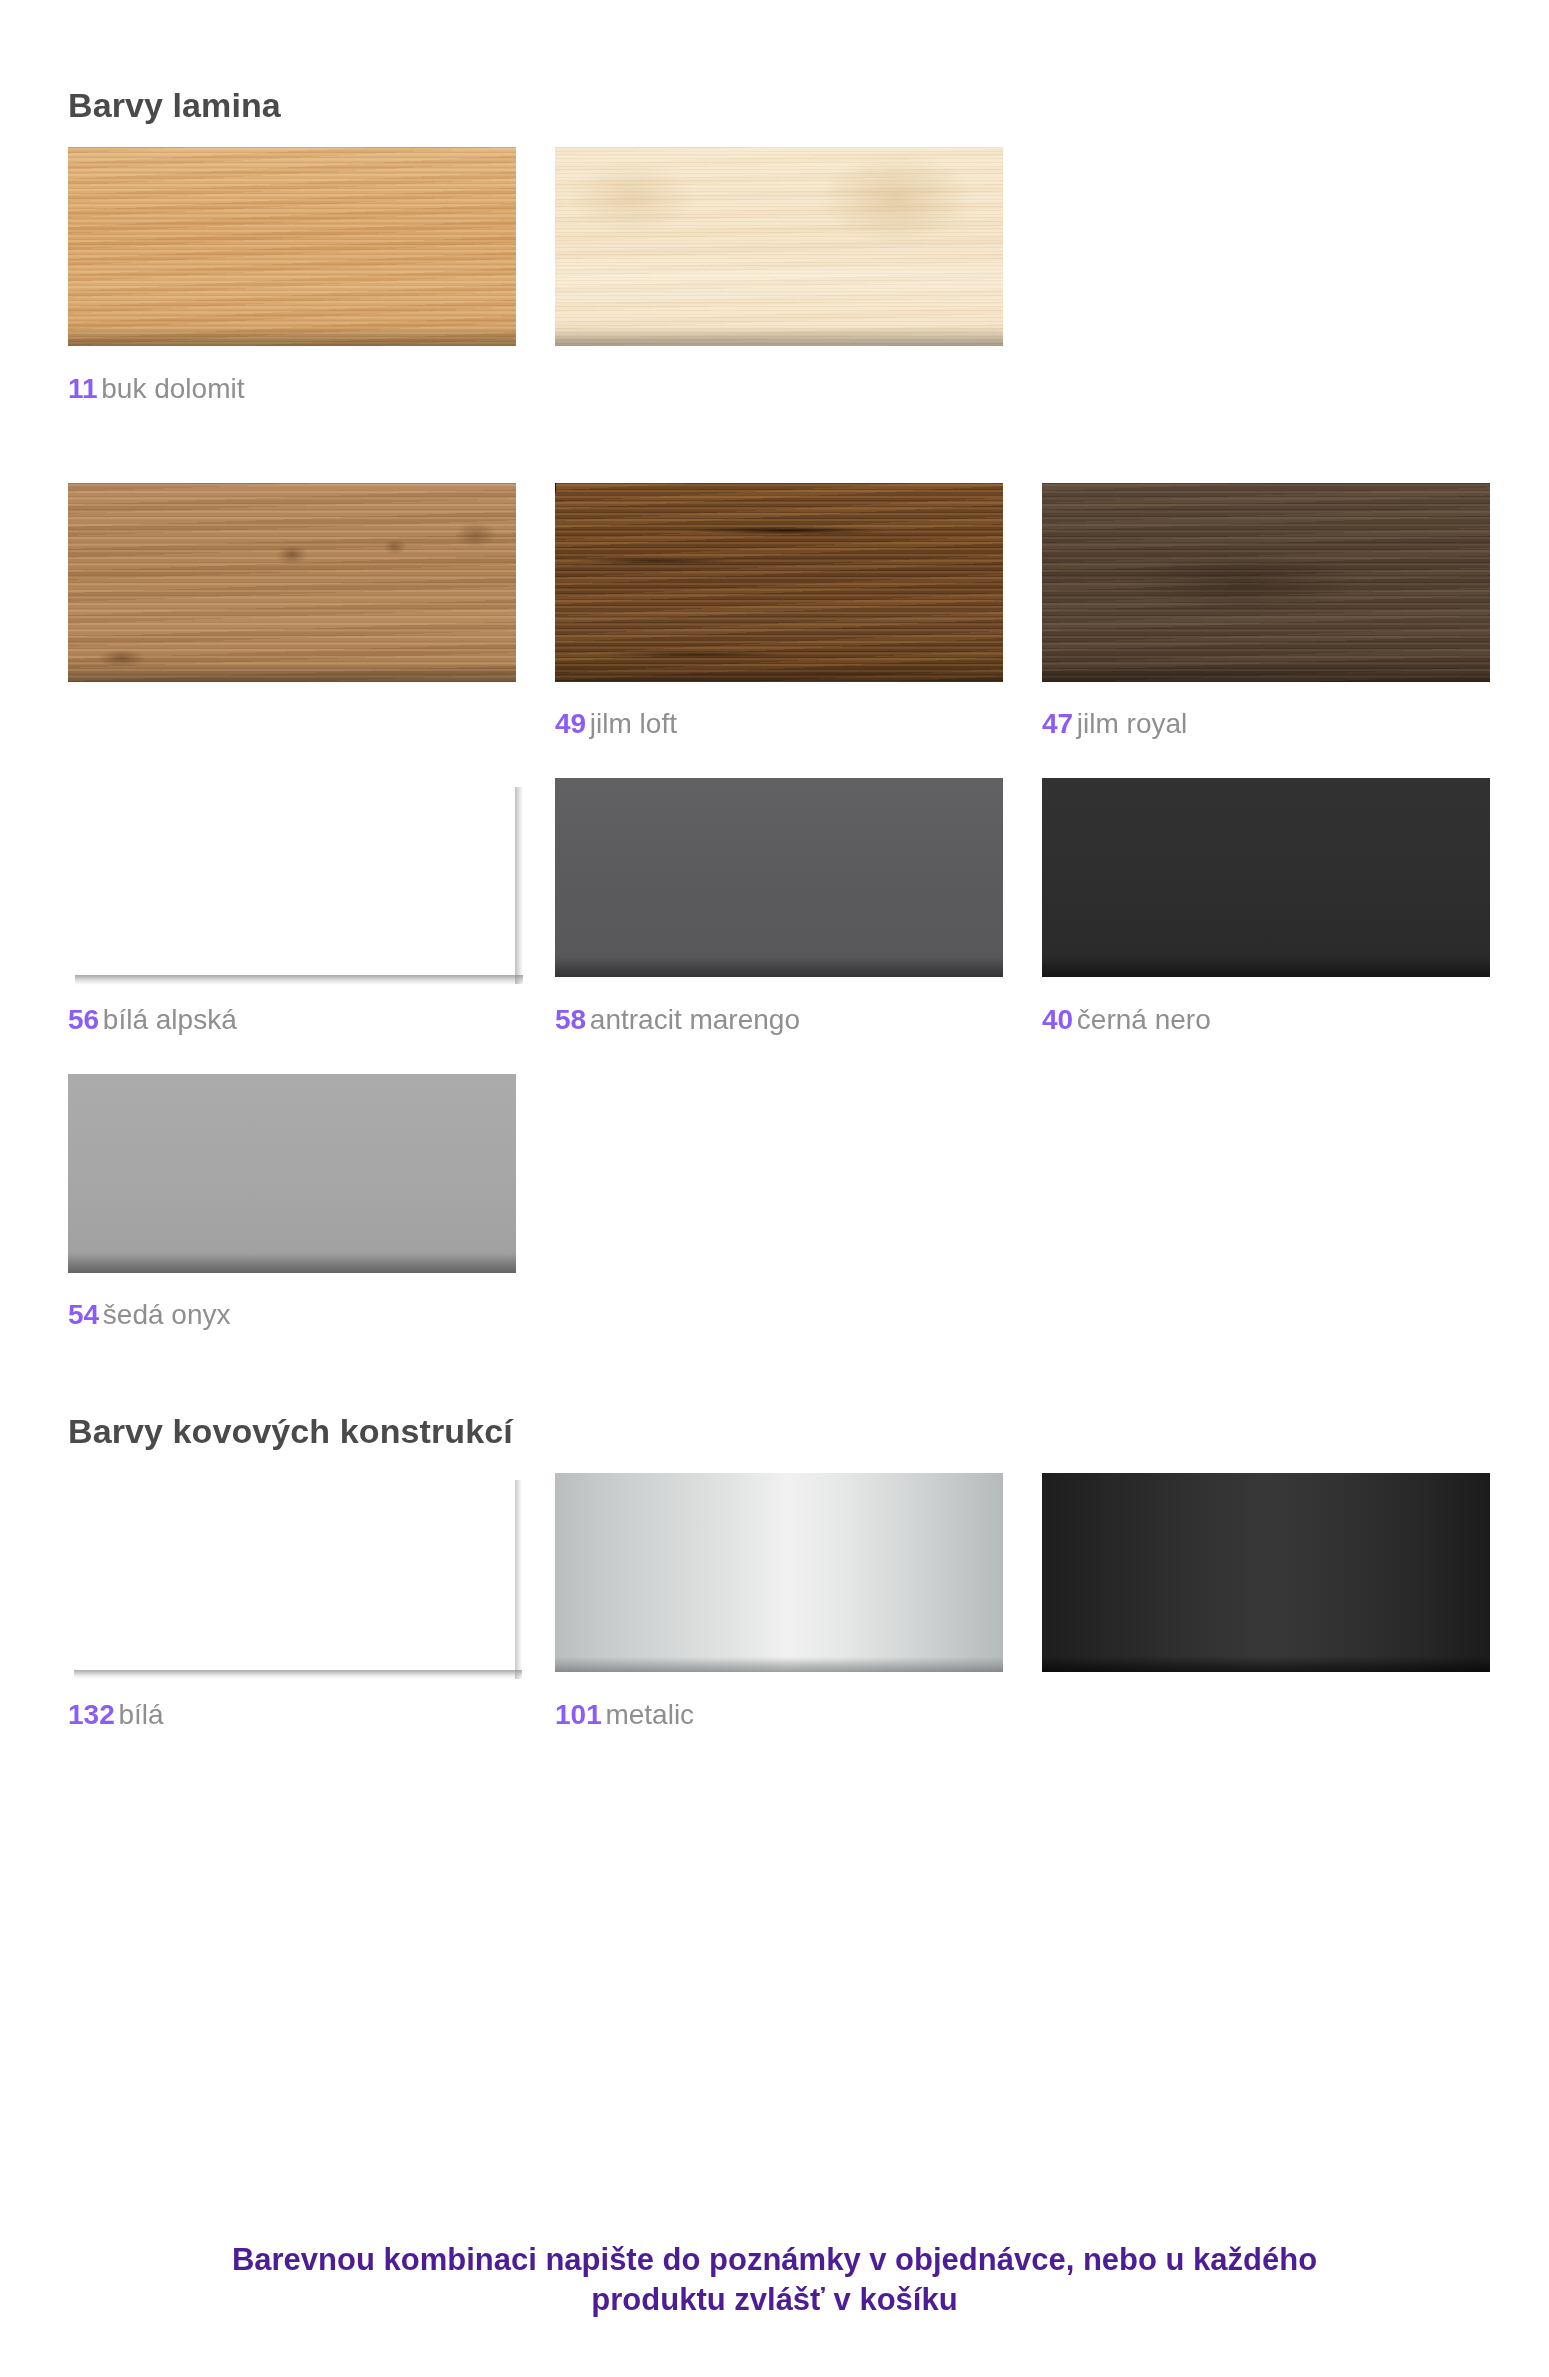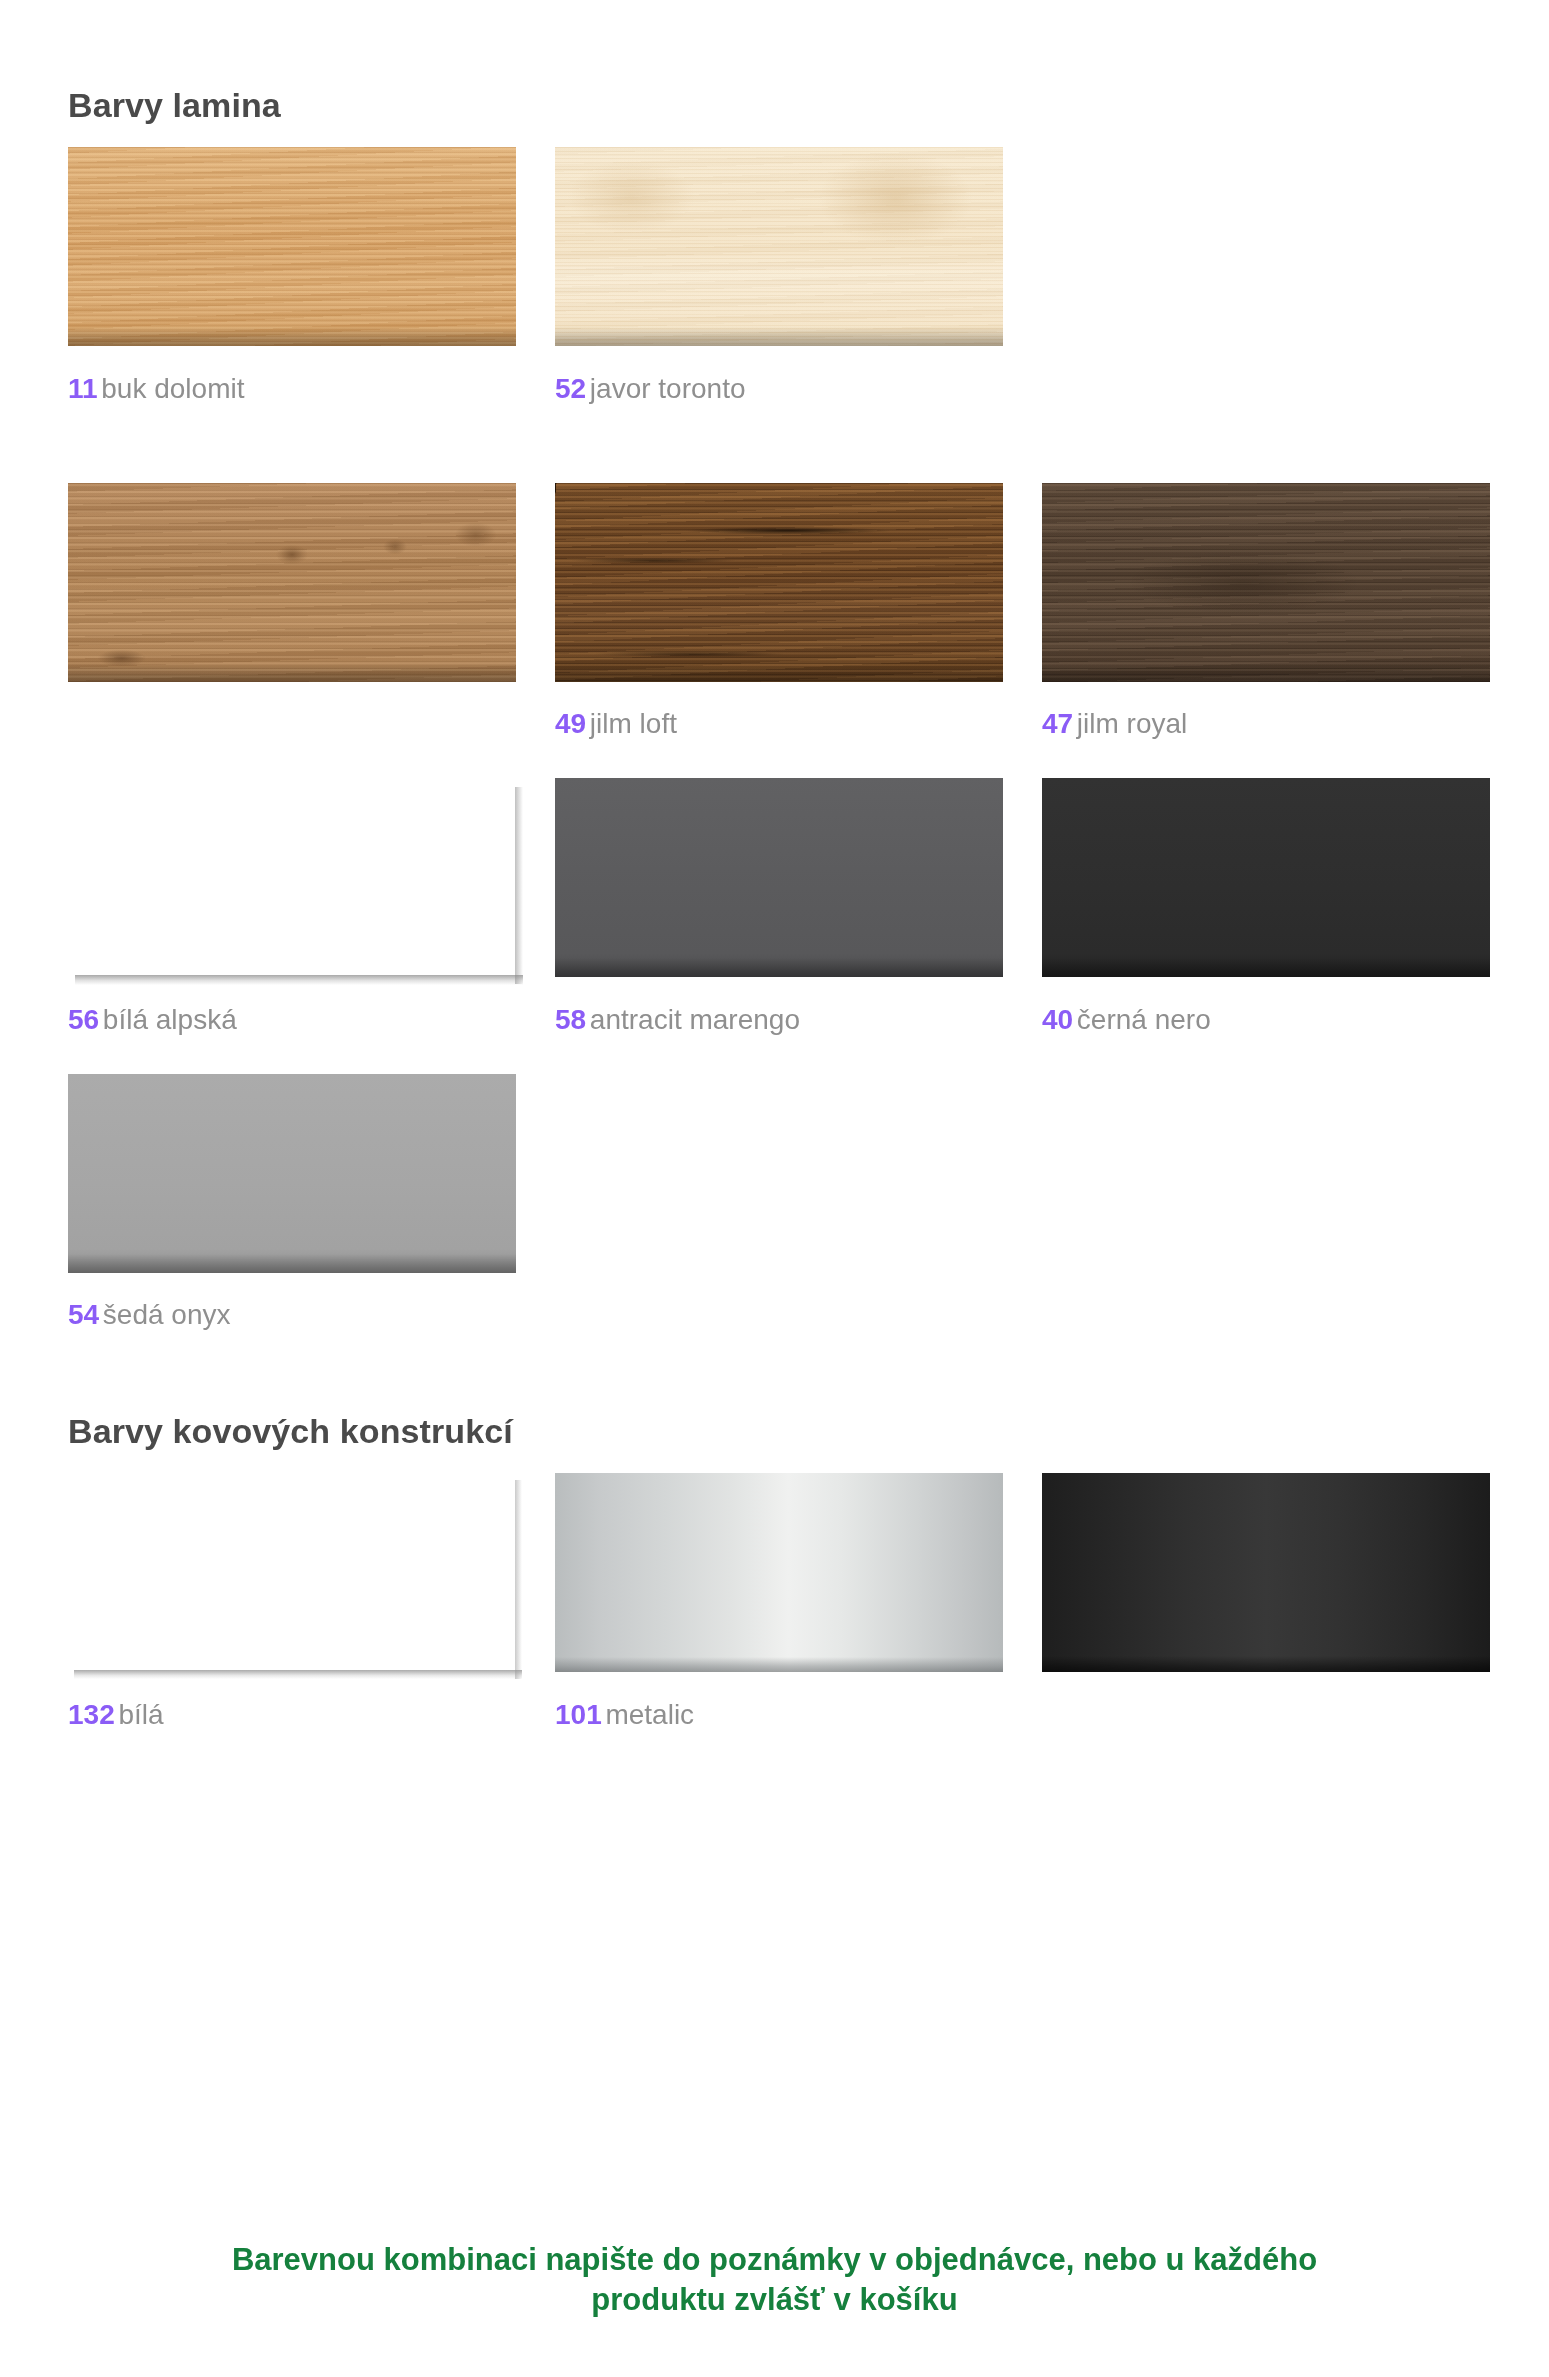--- a/index.html
+++ b/index.html
@@ -294,21 +294,21 @@
   
   #metal-section-spacer { height: 85px; }
   .footer-note {
     position: absolute;
     left: 0;
     right: 0;
     top: 2240px;
     text-align: center;
     font-size: 31px;
     font-weight: bold;
-    color: #15803d;
+    color: #4c1d95;
     line-height: 1.28;
     padding: 0 66px;
     box-sizing: border-box;
   }
 </style>
 </head>
 <body>
 
 <div class="page">
 
@@ -320,23 +320,20 @@
 
     <div class="swatch-row">
       <div class="swatch-cell">
         <div class="swatch-chip tex-buk"></div>
         <div class="swatch-label">
           <span class="code">11</span><span>buk dolomit</span>
         </div>
       </div>
       <div class="swatch-cell">
         <div class="swatch-chip tex-javor"></div>
-        <div class="swatch-label">
-          <span class="code">52</span><span>javor toronto</span>
-        </div>
       </div>
     </div>
 
     <div class="row-gap"></div>
 
 
     <div class="row-gap"></div>
 
     <div class="swatch-row">
       <div class="swatch-cell">

